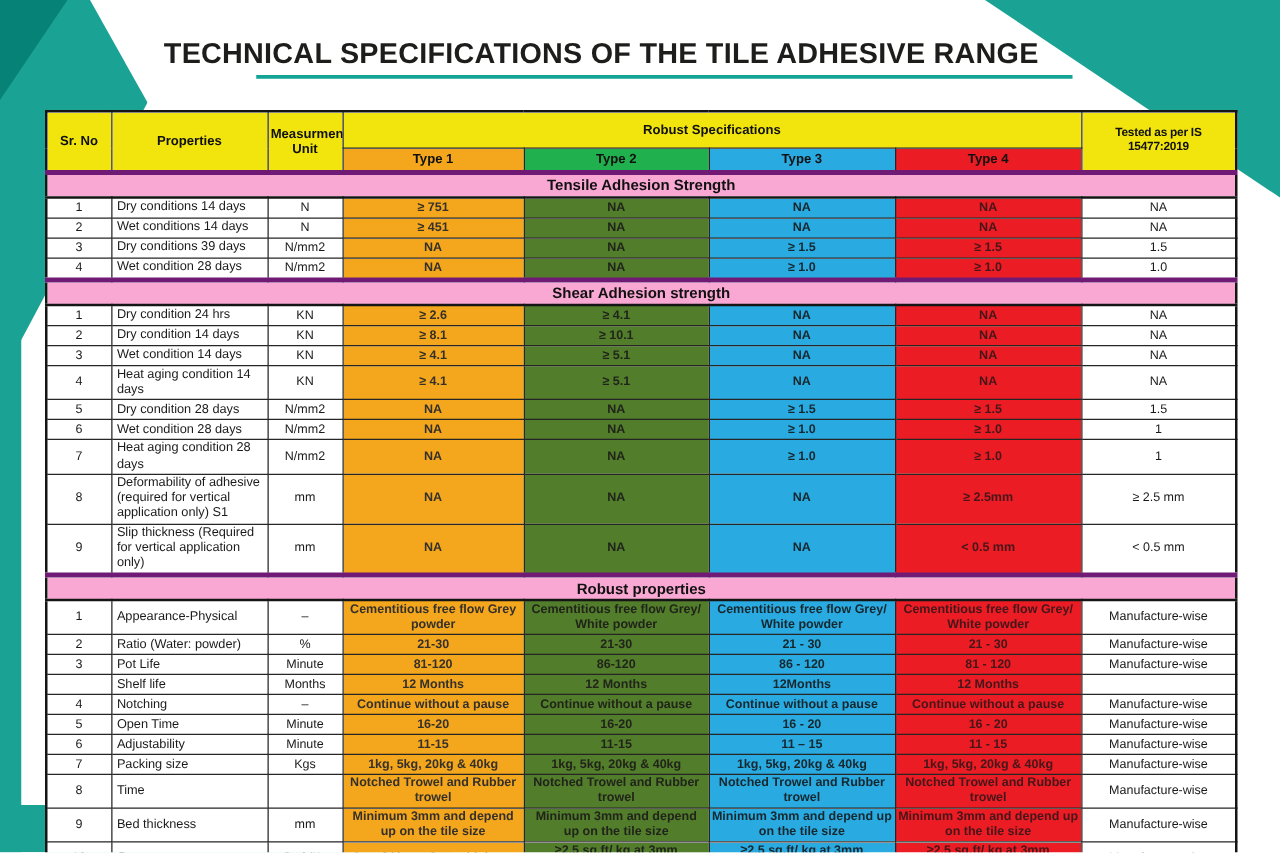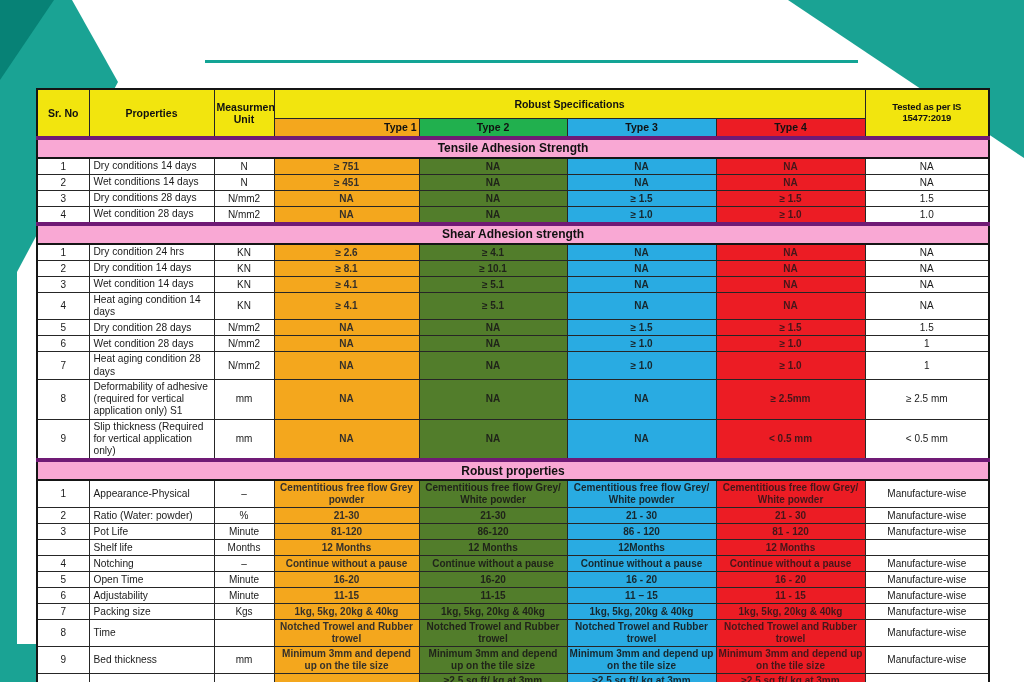--- a/index.html
+++ b/index.html
@@ -22,21 +22,21 @@
   
   .table-wrap{position:absolute;left:36px;top:88px;z-index:2;}
   table{border-collapse:collapse;table-layout:fixed;width:952px;border:2px solid #151515;
         background:#ffffff;}
   th,td{border:1px solid #262626;overflow:hidden;}
   th{background:var(--yellow);font-weight:bold;font-size:10.5px;color:#111;
      padding:1px 2px;text-align:center;line-height:1.15;}
   .hdr-top th{height:26px;}
   .hdr-types th{height:15px;border-bottom:2px solid #151515;}
   .th-tested{font-size:9.5px;letter-spacing:-.2px;margin-left:40px;}
-  .th-t1{background:var(--type1);text-align:right;}
+  .th-t1{background:var(--type1);}
   .th-t2{background:var(--type2h);}
   .th-t3{background:var(--type3);}
   .th-t4{background:var(--type4);margin-left:39px;}
   td{font-size:10px;line-height:1.2;padding:1px 2px;height:13px;text-align:center;
      color:#1a1a1a;vertical-align:middle;}
   td.prop{text-align:left;padding-left:4px;font-size:10.2px;}
   td.val{font-weight:bold;color:#35302a;}
   td.c1{background:var(--type1);}
   td.c2{background:var(--type2);color:#20241a;}
   td.c3{background:var(--type3);color:#17272e;}
@@ -51,20 +51,21 @@
 
   <div class="deco">
     <div class="shape left-strip"></div>
     <div class="shape chevron"></div>
     <div class="shape dark-tri"></div>
     <div class="shape tr-tri"></div>
     <div class="shape bottom-band"></div>
     <div class="shape mountain"></div>
   </div>
 
+  <div class="title">TECHNICAL SPECIFICATIONS OF THE TILE ADHESIVE RANGE</div>
   <div class="title-rule"></div>
 
   <div class="table-wrap">
     <table>
       <colgroup>
         <col style="width:52px">
           <col style="width:125px">
           <col style="width:60px">
         <col style="width:145px">
           <col style="width:148px">
@@ -106,21 +107,21 @@
             <td class="prop">Wet conditions 14 days</td>
             <td class="unit">N</td>
             <td class="val c1">≥ 451</td>
             <td class="val c2">NA</td>
             <td class="val c3">NA</td>
             <td class="val c4">NA</td>
             <td class="tested">NA</td>
           </tr>
           <tr>
             <td class="sr">3</td>
-            <td class="prop">Dry conditions 28 days</td>
+            <td class="prop">Dry conditions 39 days</td>
             <td class="unit">N/mm2</td>
             <td class="val c1">NA</td>
             <td class="val c2">NA</td>
             <td class="val c3">≥ 1.5</td>
             <td class="val c4">≥ 1.5</td>
             <td class="tested">1.5</td>
           </tr>
           <tr>
             <td class="sr">4</td>
             <td class="prop">Wet condition 28 days</td>

